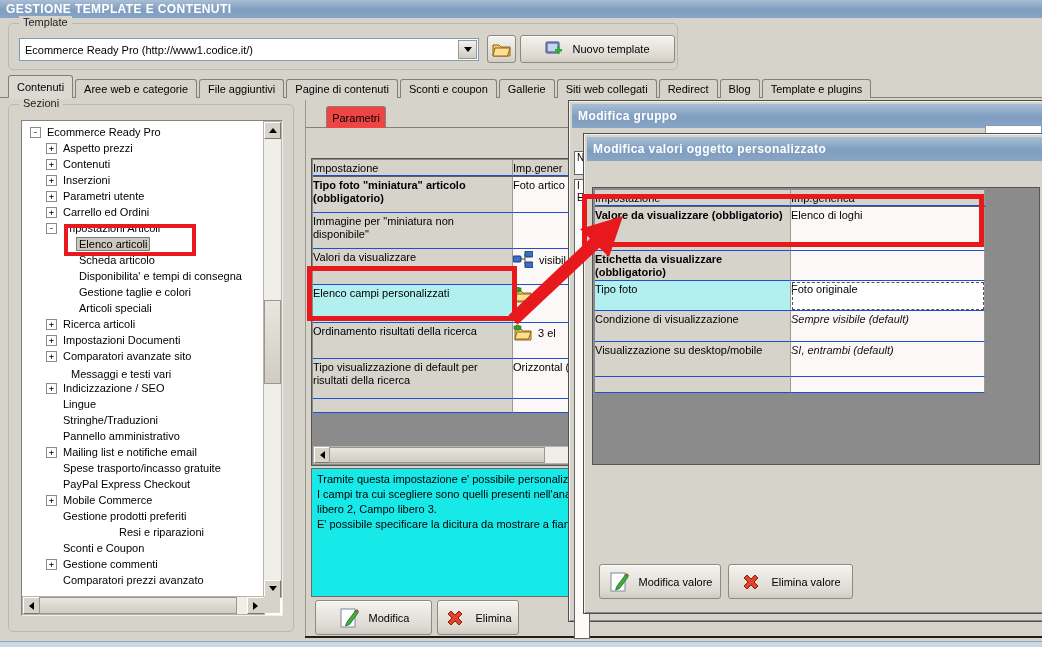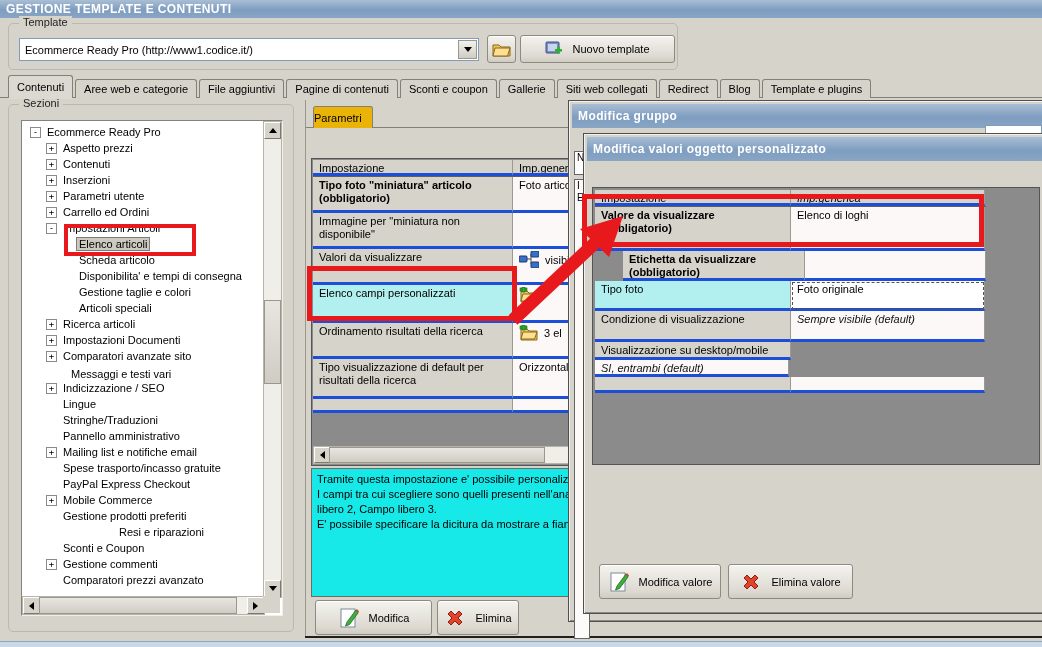--- a/index.html
+++ b/index.html
@@ -52,21 +52,21 @@
           display:flex;align-items:center;justify-content:center;}
   .sb-thumb{position:absolute;background:linear-gradient(180deg,#e8e6e0,#cfccc4);border:1px solid #9b978c;}
   .sb-thumb.h{background:linear-gradient(180deg,#e8e6e0,#cfccc4);}
 
   
   .gwrap{background:#8b8b8b;border:1px solid #555;overflow:hidden;}
   .gtable{position:absolute;background:#8b8b8b;}
   .ghead{display:flex;height:16px;border-bottom:1px solid #5e5e5e;}
   .ghead .gcell{background:#d6d3cb;font-weight:normal;}
   .grow{display:flex;}
-  .gcell{box-sizing:border-box;padding:2px 6px;border-right:1px solid #9c9892;border-bottom:3px solid #1d4ed8;
+  .gcell{box-sizing:border-box;padding:2px 0;border-right:1px solid #9c9892;border-bottom:1px solid #1d4ed8;
          overflow:hidden;line-height:13px;}
   .glabel{background:#d6d3cb;}
   .gvalue{background:#fdf8f8;}
   .b{font-weight:bold;}
   .it{font-style:italic;color:#111;}
   .hl{background:#b2f0ef;}
   .focus{outline:1px dashed #555;outline-offset:-2px;background:#fff;}
   .cicon{display:inline-block;vertical-align:middle;margin-right:6px;}
 
   
@@ -277,21 +277,21 @@
         <div class="sb-btn" style="left:224px;top:0;width:15px;height:15px;">
             <span class="tri-right"></span>
           </div>
       </div>
       <div class="abs" style="left:241px;top:475px;width:17px;height:17px;background:#d6d3cb;"></div>
     </div>
   </div>
 
   <div class="abs vdivider" style="left:305px;top:100px;width:1px;height:537px;"></div>
   <div class="abs" style="left:306px;top:127px;width:262px;height:1px;background:#848078;"></div>
-  <div class="abs" style="left:313px;top:106px;width:58px;height:21px;background:#eab308;border:1px solid #848078;border-bottom:none;border-radius:3px 3px 0 0;z-index:2;display:flex;align-items:center;justify-content:flex-start;">
+  <div class="abs" style="left:326px;top:106px;width:58px;height:21px;background:#ef4444;border:1px solid #848078;border-bottom:none;border-radius:3px 3px 0 0;z-index:2;display:flex;align-items:center;justify-content:center;">
     <span>Parametri</span>
   </div>
 
   <div class="abs gwrap" style="left:311px;top:158px;width:257px;height:306px;">
     <div class="gtable" style="left:1px;top:1px;width:401px;">
       <div class="ghead">
         <div class="gcell" style="width:200px;">Impostazione</div>
         <div class="gcell" style="width:200px;">Imp.gener</div>
       </div>
       <div>
@@ -389,40 +389,40 @@
 
   <div class="abs win" style="left:583px;top:133px;width:459px;height:479px;z-index:30;">
     <div class="titlebar" style="width:453px;">
       <span>Modifica valori oggetto personalizzato</span>
     </div>
 
     <div class="abs gwrap" style="left:8px;top:53px;width:446px;height:276px;">
       <div class="gtable" style="left:2px;top:2px;width:391px;">
         <div class="ghead">
           <div class="gcell" style="width:196px;">Impostazione</div>
-          <div class="gcell" style="width:194px;font-style:italic;">Imp.generica</div>
+          <div class="gcell" style="width:194px;">Imp.generica</div>
         </div>
         <div>
             <div class="grow" style="height: 44px;">
               <div class="gcell glabel b" style="width: 196px;">Valore da visualizzare (obbligatorio)</div>
               <div class="gcell gvalue" style="width: 194px;"><span>Elenco di loghi</span></div>
             </div>
-            <div class="grow" style="height: 30px; margin-left: 28px;">
+            <div class="grow" style="height: 30px;">
               <div class="gcell glabel b" style="width: 196px;">Etichetta da visualizzare (obbligatorio)</div>
               <div class="gcell gvalue" style="width: 194px;"></div>
             </div>
             <div class="grow" style="height: 30px;">
               <div class="gcell glabel hl" style="width: 196px;">Tipo foto</div>
               <div class="gcell gvalue focus" style="width: 194px;"><span>Foto originale</span></div>
             </div>
             <div class="grow" style="height: 31px;">
               <div class="gcell glabel" style="width: 196px;">Condizione di visualizzazione</div>
               <div class="gcell gvalue it" style="width: 194px;"><span>Sempre visibile (default)</span></div>
             </div>
-            <div class="grow" style="height: 35px; flex-direction: column;">
+            <div class="grow" style="height: 35px;">
               <div class="gcell glabel" style="width: 196px;">Visualizzazione su desktop/mobile</div>
               <div class="gcell gvalue it" style="width: 194px;"><span>SI, entrambi (default)</span></div>
             </div>
             <div class="grow" style="height: 16px;">
               <div class="gcell glabel" style="width: 196px;"></div>
               <div class="gcell gvalue" style="width: 194px;"></div>
             </div>
           </div>
       </div>
     </div>

